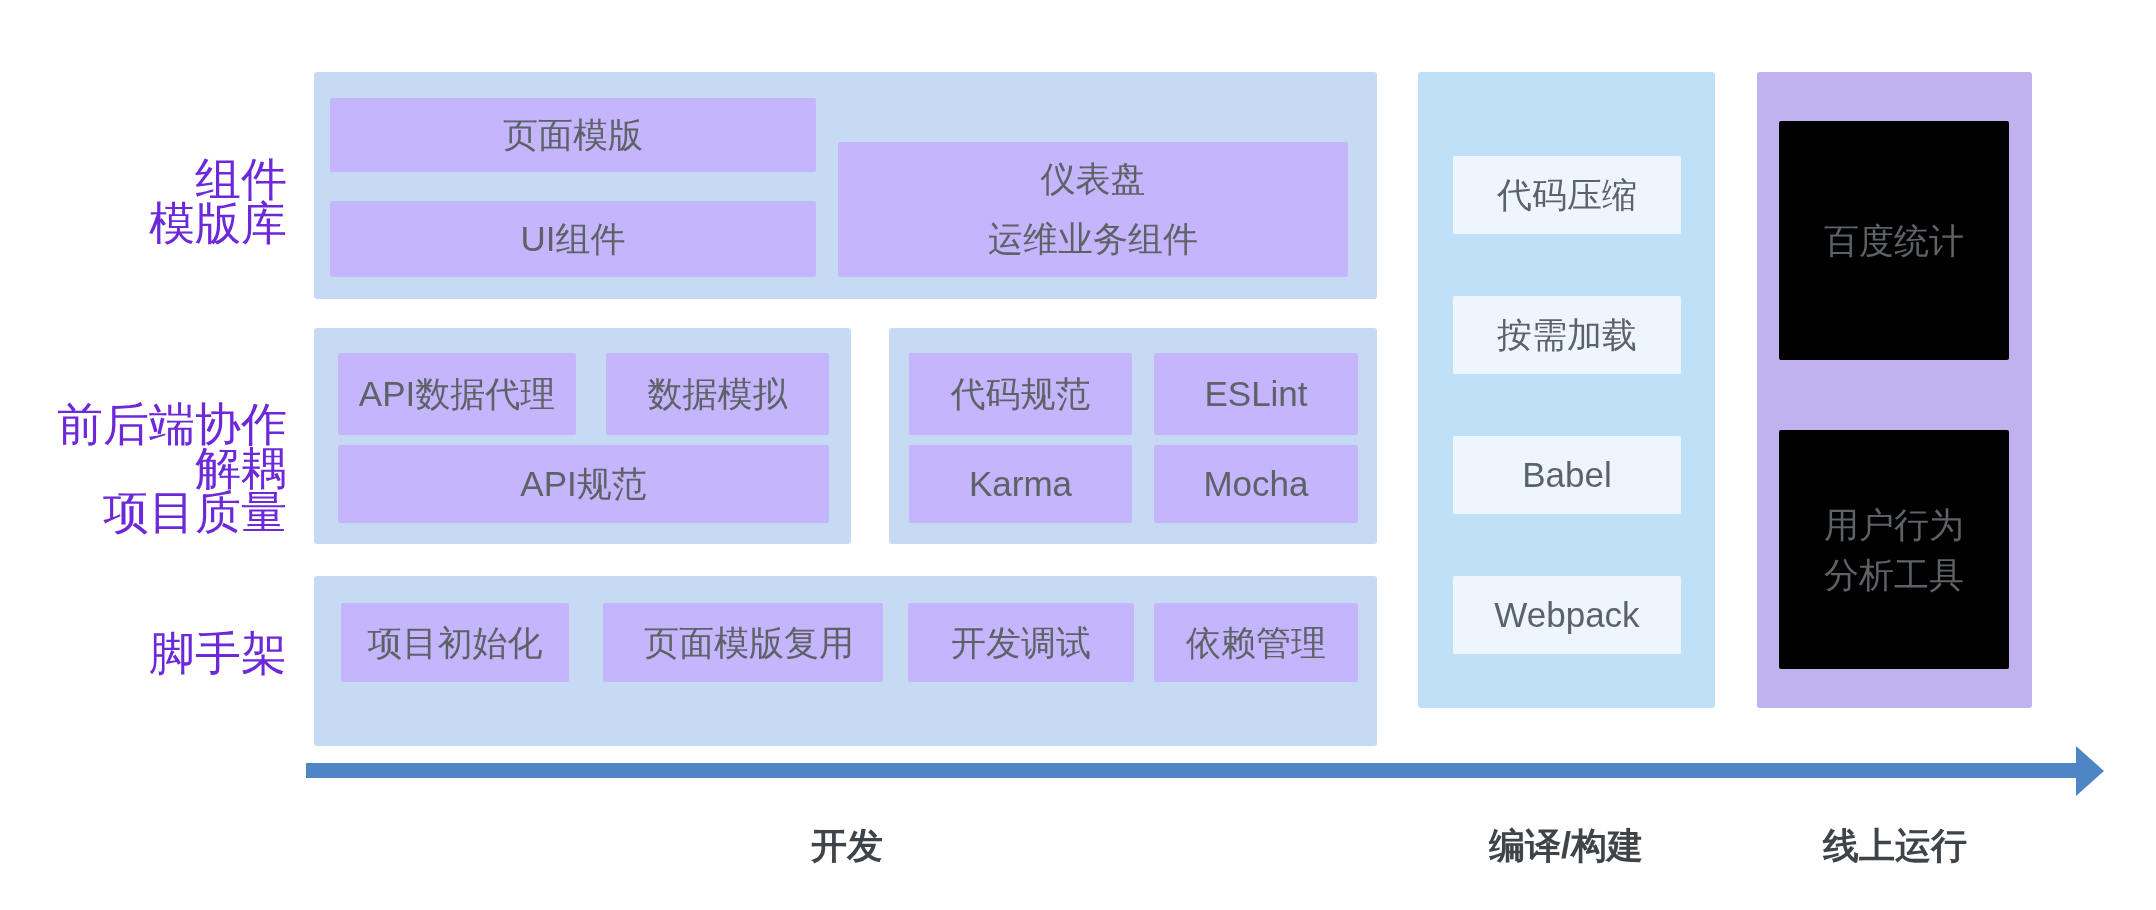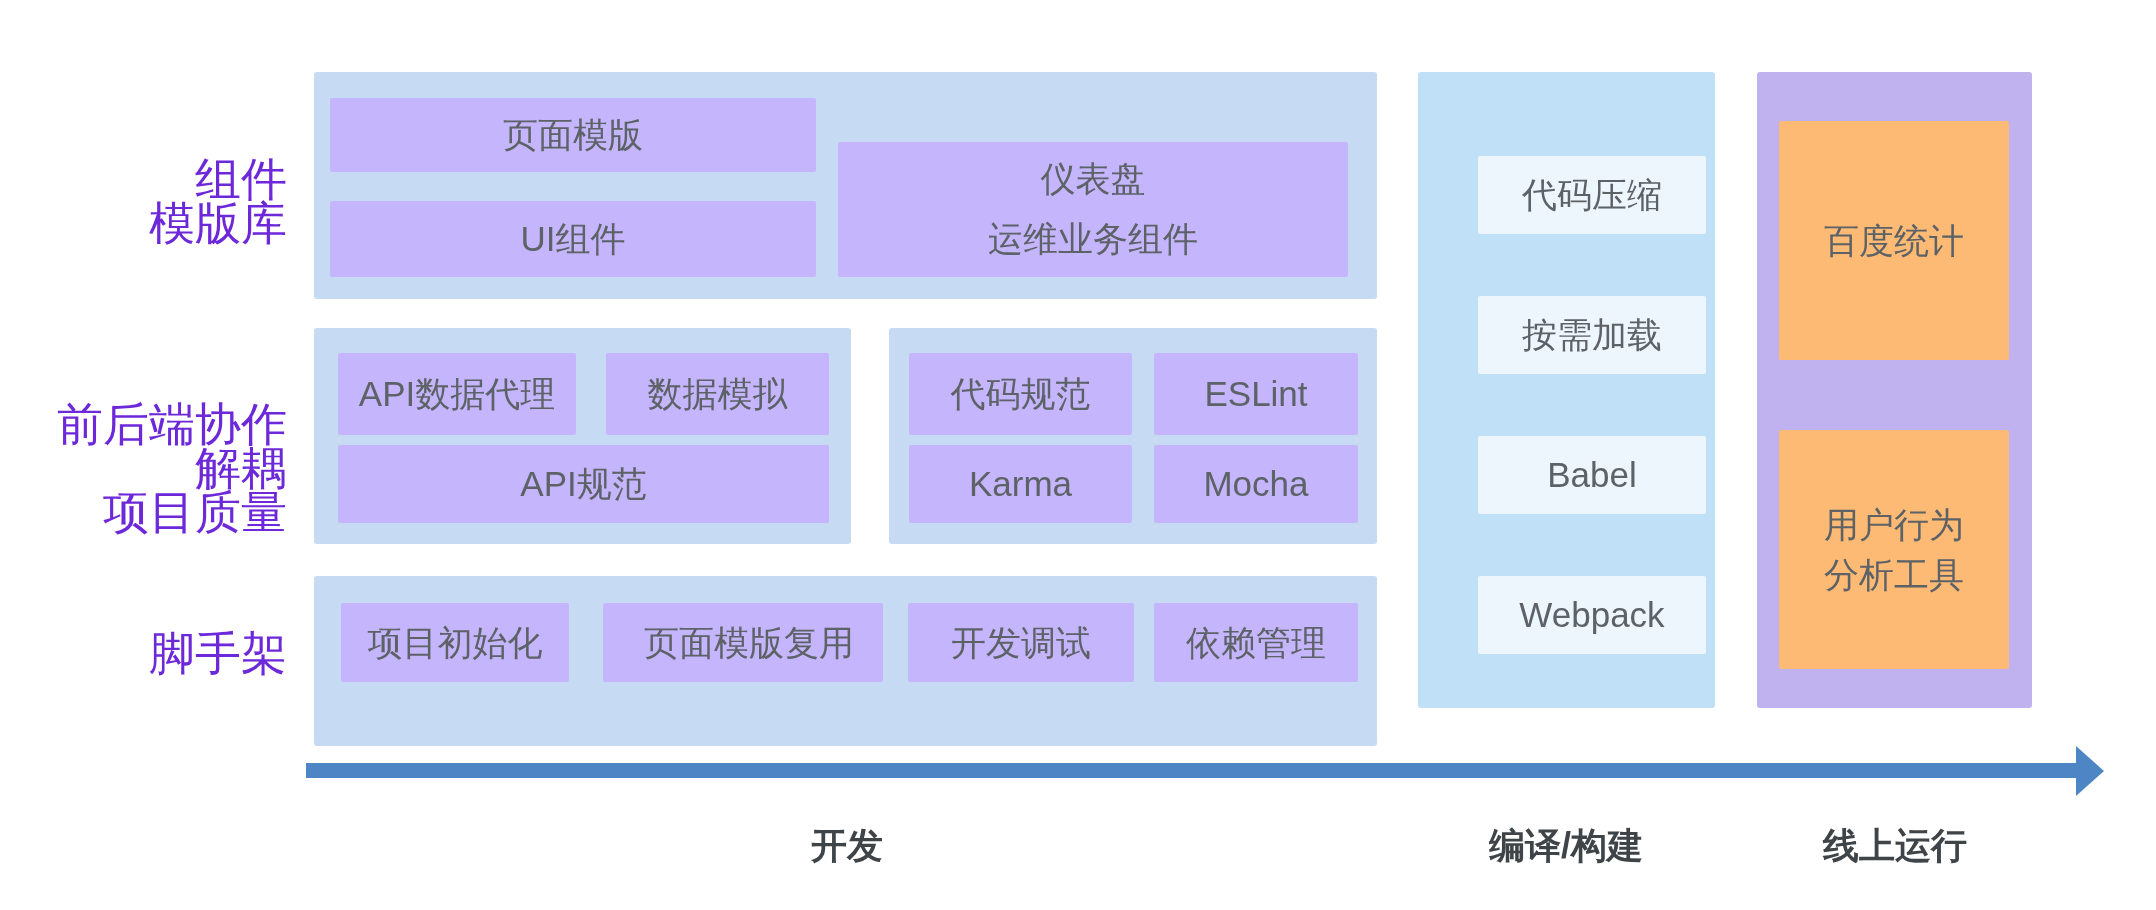--- a/index.html
+++ b/index.html
@@ -22,22 +22,22 @@
   .row2b{left:889px;top:328px;width:488px;height:216px;}
   .row3{left:314px;top:576px;width:1063px;height:170px;}
   .col-build{left:1418px;top:72px;width:297px;height:636px;background:#c0e0f7;}
   .col-run{left:1757px;top:72px;width:275px;height:636px;background:#c0b2ee;}
   
   .box{
     position:absolute;border-radius:2px;background:#c4b5fd;
     display:flex;align-items:center;justify-content:center;
     color:#5d6267;font-size:35px;white-space:pre-line;text-align:center;line-height:50px;
   }
-  .col-build .box{background:#eef6fd;margin-left:25px;}
-  .col-run .box{background:#fdba74;}
+  .col-build .box{background:#eef6fd;}
+  .col-run .box{background:#000000;}
   
   .b-page{left:16px;top:26px;width:486px;height:74px;}
   .b-dash{left:524px;top:26px;width:510px;height:74px;margin-top:44px;}
   .b-ui{left:16px;top:129px;width:486px;height:76px;}
   .b-ops{left:524px;top:129px;width:510px;height:76px;}
   
   .b-apiproxy{left:24px;top:25px;width:238px;height:82px;}
   .b-mock{left:292px;top:25px;width:223px;height:82px;}
   .b-apispec{left:24px;top:117px;width:491px;height:78px;}
   

